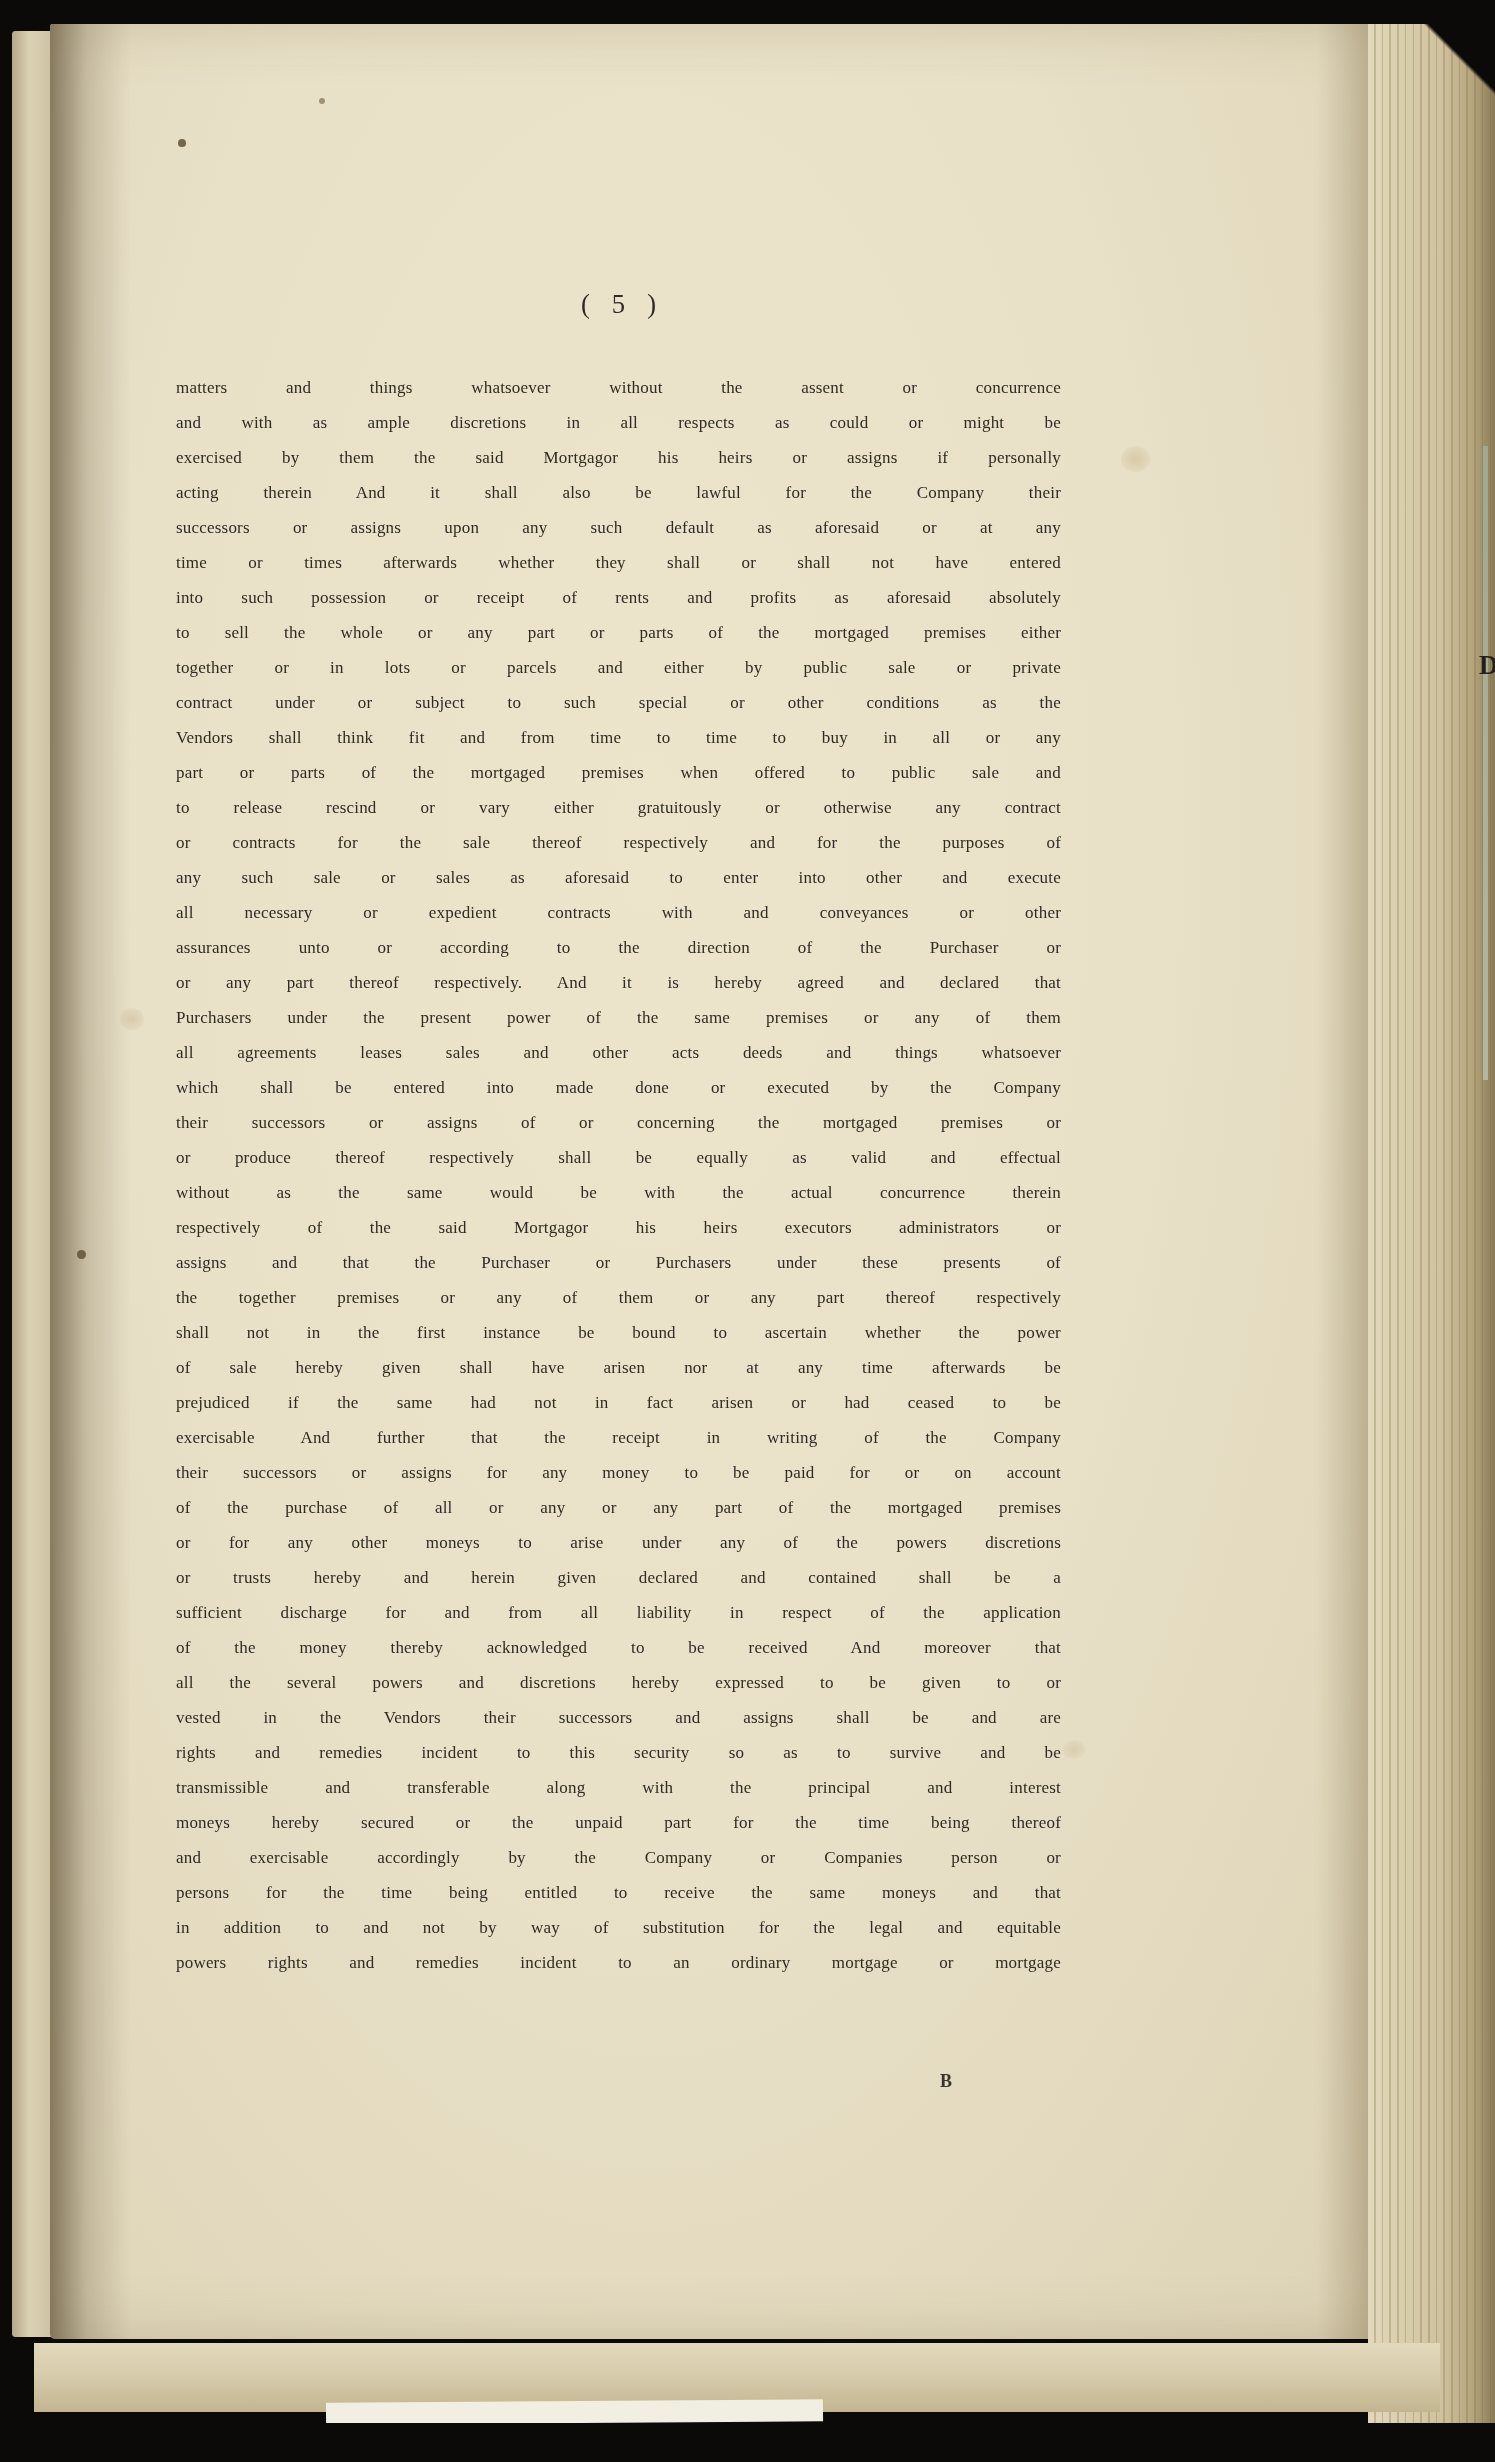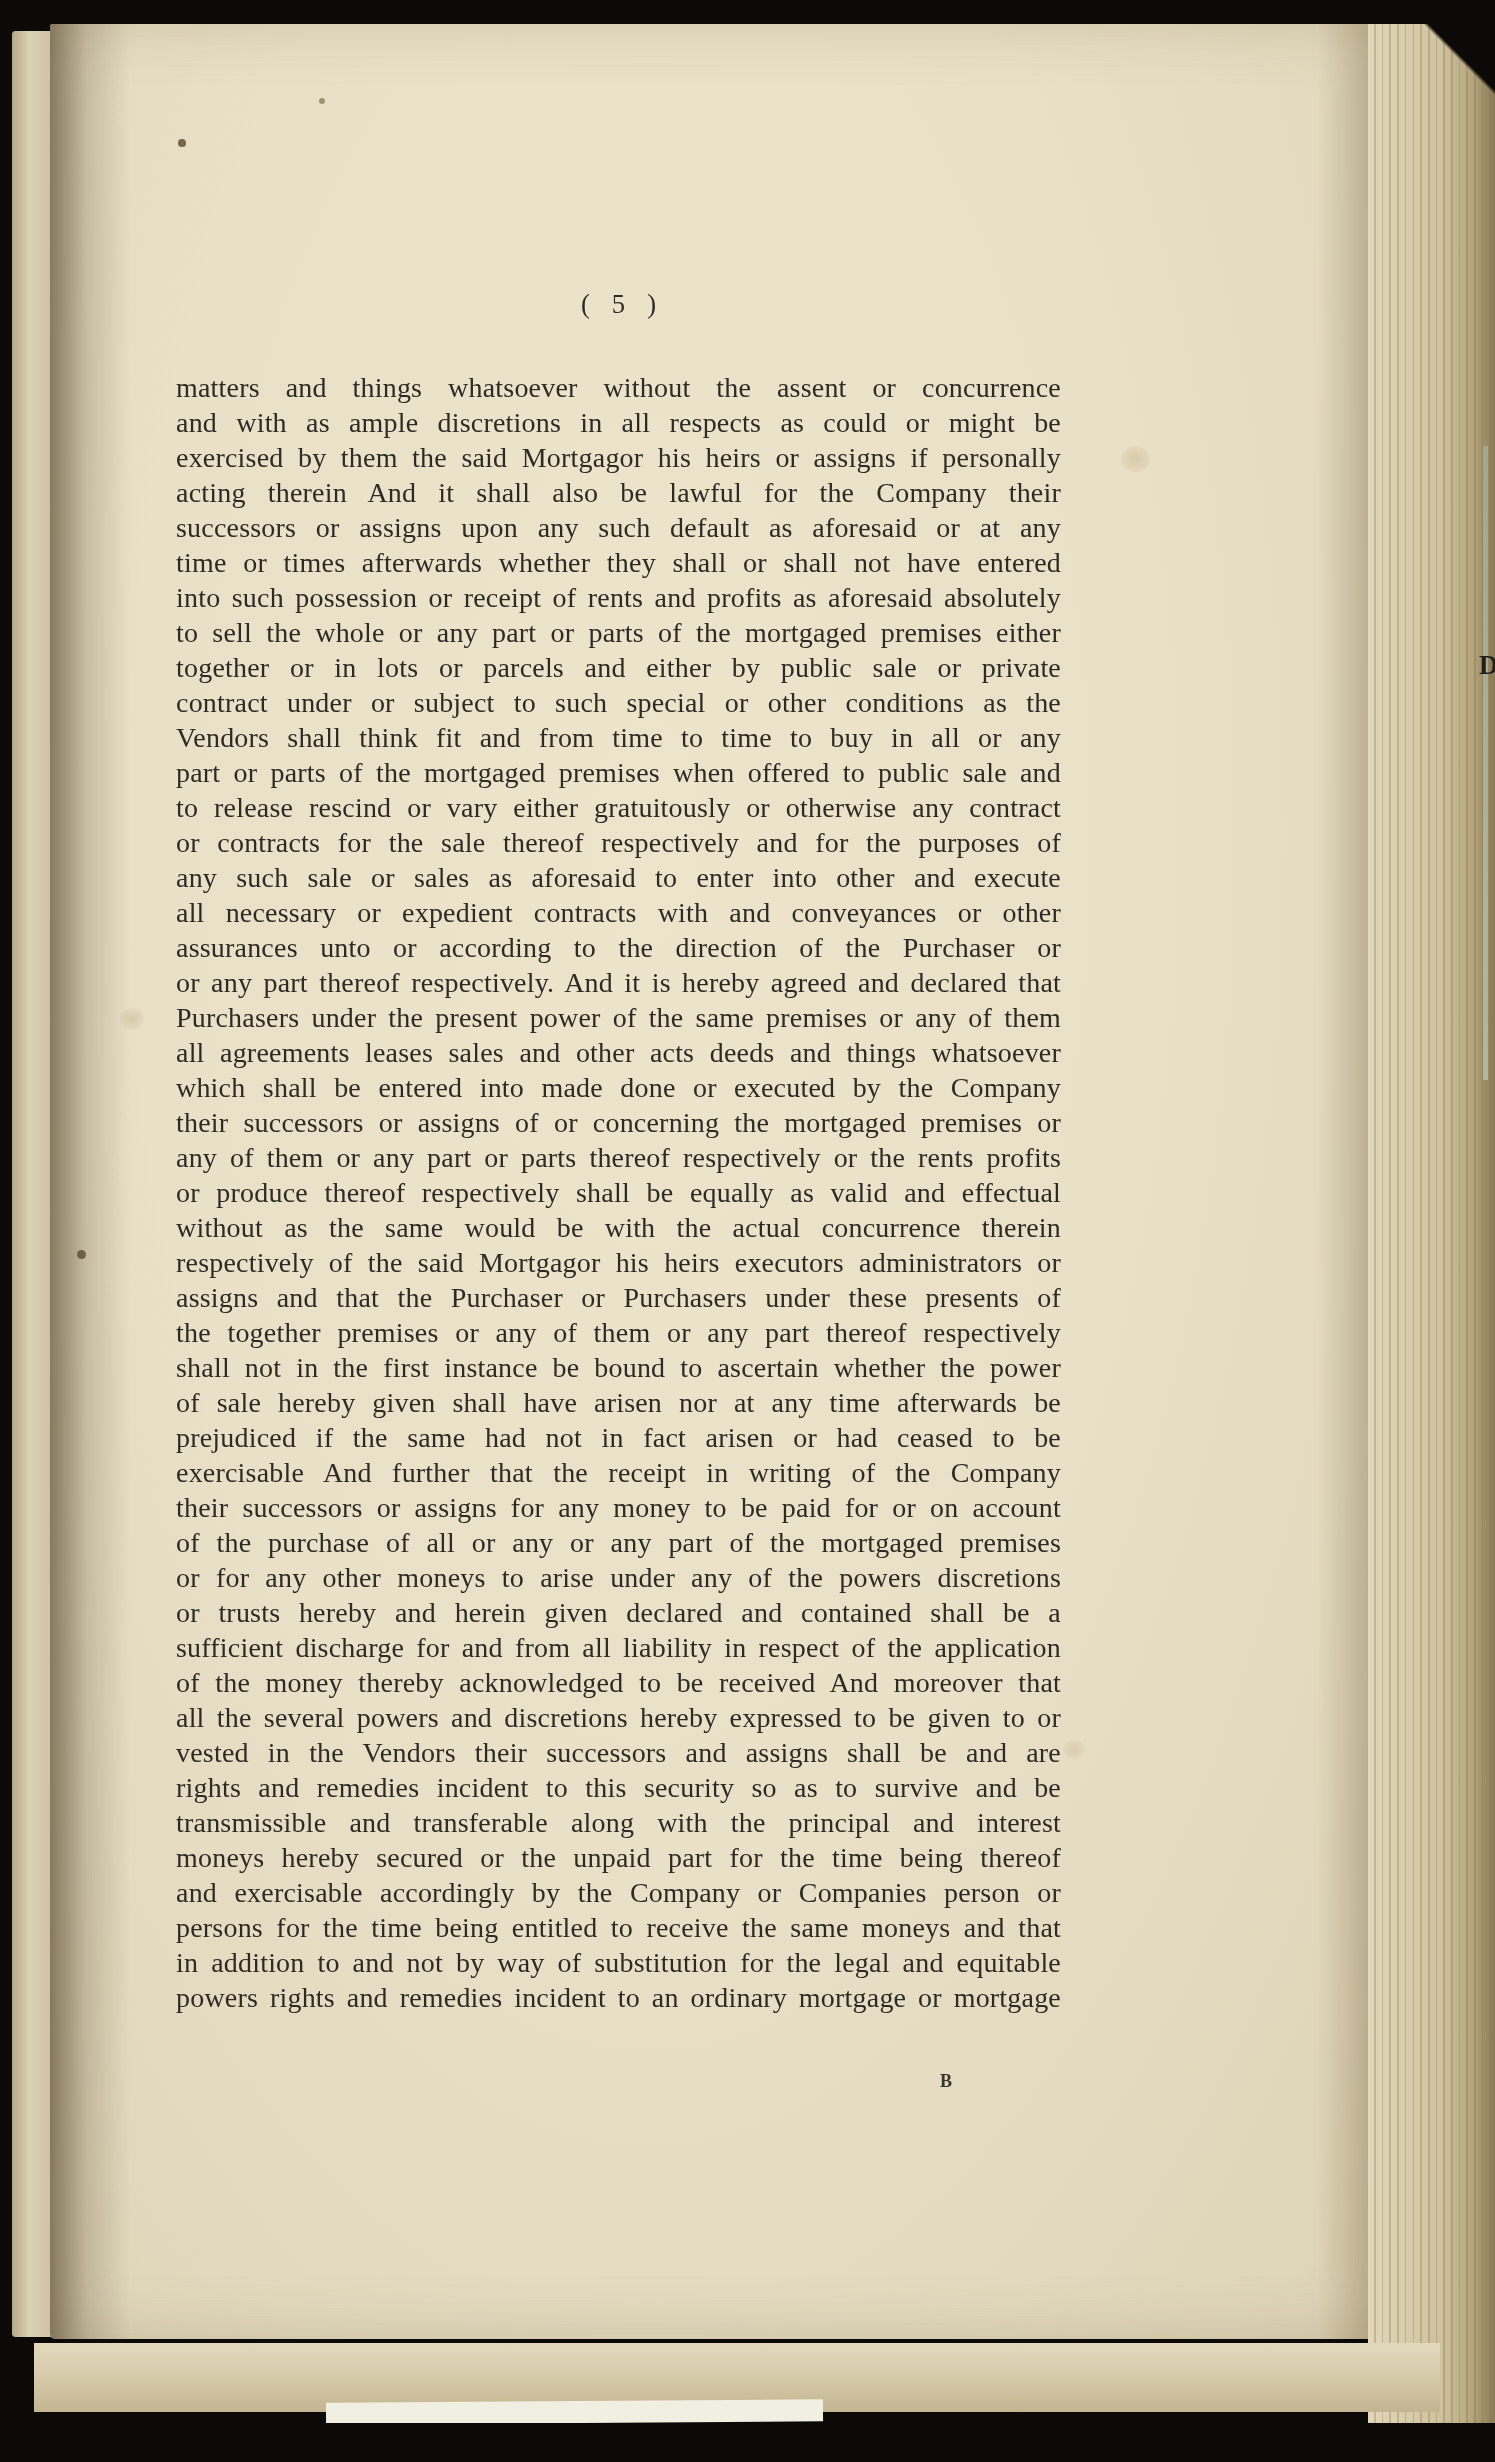--- a/index.html
+++ b/index.html
@@ -63,21 +63,21 @@
     font-size: 26.6px;
     word-spacing: 15.4px;
     color: #2f2b24;
   }
   .text-block {
     position: absolute;
     left: 126px;
     top: 348px;
     width: 885px;
     color: #2f2b24;
-    font-size: 28px;
+    font-size: 17px;
     line-height: 35px;
     letter-spacing: 0.2px;
   }
   .text-line {
     text-align: justify;
     text-align-last: justify;
     -moz-text-align-last: justify;
   }
   .signature-mark {
     position: absolute;
@@ -201,21 +201,20 @@
         <div class="text-line">to release rescind or vary either gratuitously or otherwise any contract</div>
         <div class="text-line">or contracts for the sale thereof respectively and for the purposes of</div>
         <div class="text-line">any such sale or sales as aforesaid to enter into other and execute</div>
         <div class="text-line">all necessary or expedient contracts with and conveyances or other</div>
         <div class="text-line">assurances unto or according to the direction of the Purchaser or</div>
         <div class="text-line">or any part thereof respectively. And it is hereby agreed and declared that</div>
         <div class="text-line">Purchasers under the present power of the same premises or any of them</div>
         <div class="text-line">all agreements leases sales and other acts deeds and things whatsoever</div>
         <div class="text-line">which shall be entered into made done or executed by the Company</div>
         <div class="text-line">their successors or assigns of or concerning the mortgaged premises or</div>
-        <div class="text-line">any of them or any part or parts thereof respectively or the rents profits</div>
         <div class="text-line">or produce thereof respectively shall be equally as valid and effectual</div>
         <div class="text-line">without as the same would be with the actual concurrence therein</div>
         <div class="text-line">respectively of the said Mortgagor his heirs executors administrators or</div>
         <div class="text-line">assigns and that the Purchaser or Purchasers under these presents of</div>
         <div class="text-line">the together premises or any of them or any part thereof respectively</div>
         <div class="text-line">shall not in the first instance be bound to ascertain whether the power</div>
         <div class="text-line">of sale hereby given shall have arisen nor at any time afterwards be</div>
         <div class="text-line">prejudiced if the same had not in fact arisen or had ceased to be</div>
         <div class="text-line">exercisable And further that the receipt in writing of the Company</div>
         <div class="text-line">their successors or assigns for any money to be paid for or on account</div>

